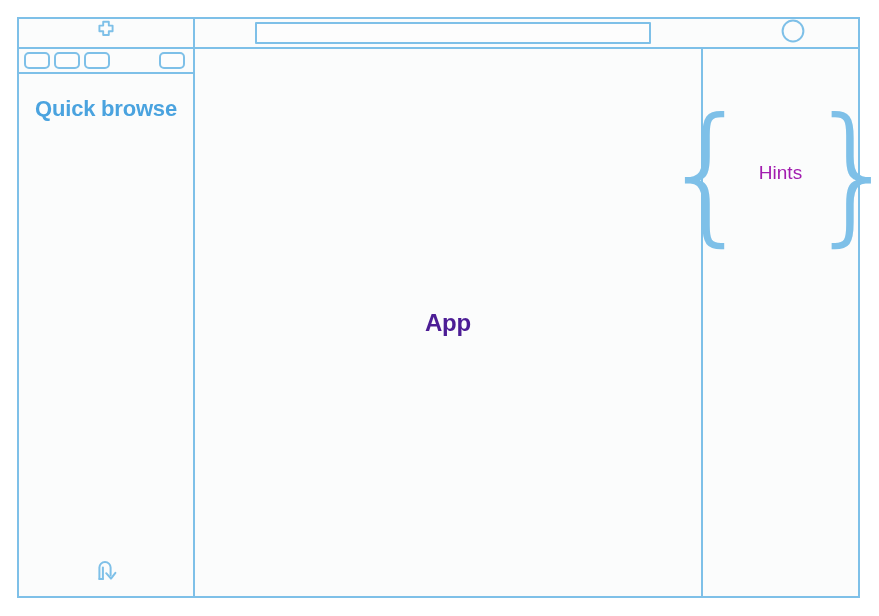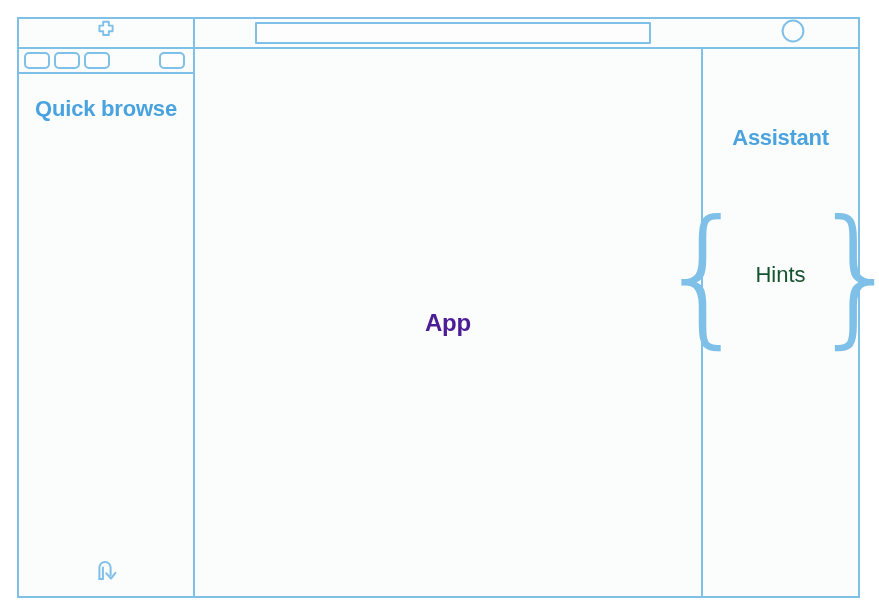--- a/index.html
+++ b/index.html
@@ -187,22 +187,22 @@
   }
   .brace {
     color: #7ec0e8;
     font-size: 150px;
     font-weight: 300;
     line-height: 0.72;
     font-family: "DejaVu Sans", sans-serif;
     display: block;
   }
   .hints-label {
-    color: #14532d;
-    font-size: 22px;
+    color: #a21caf;
+    font-size: 19px;
     font-weight: normal;
     padding: 0 2px;
   }
 </style>
 </head>
 <body>
 
 <div class="window">
 
   <div class="topbar">
@@ -256,21 +256,20 @@
           </span>
         </div>
       </div>
     </div>
 
     <div class="mainpanel">
       <div class="main-title">App</div>
     </div>
 
     <div class="assistant">
-      <div class="assistant-title">Assistant</div>
 
       <div class="hints-block">
         <span class="brace">{</span>
         <span class="hints-label">Hints</span>
         <span class="brace">}</span>
       </div>
     </div>
 
   </div>
 </div>

